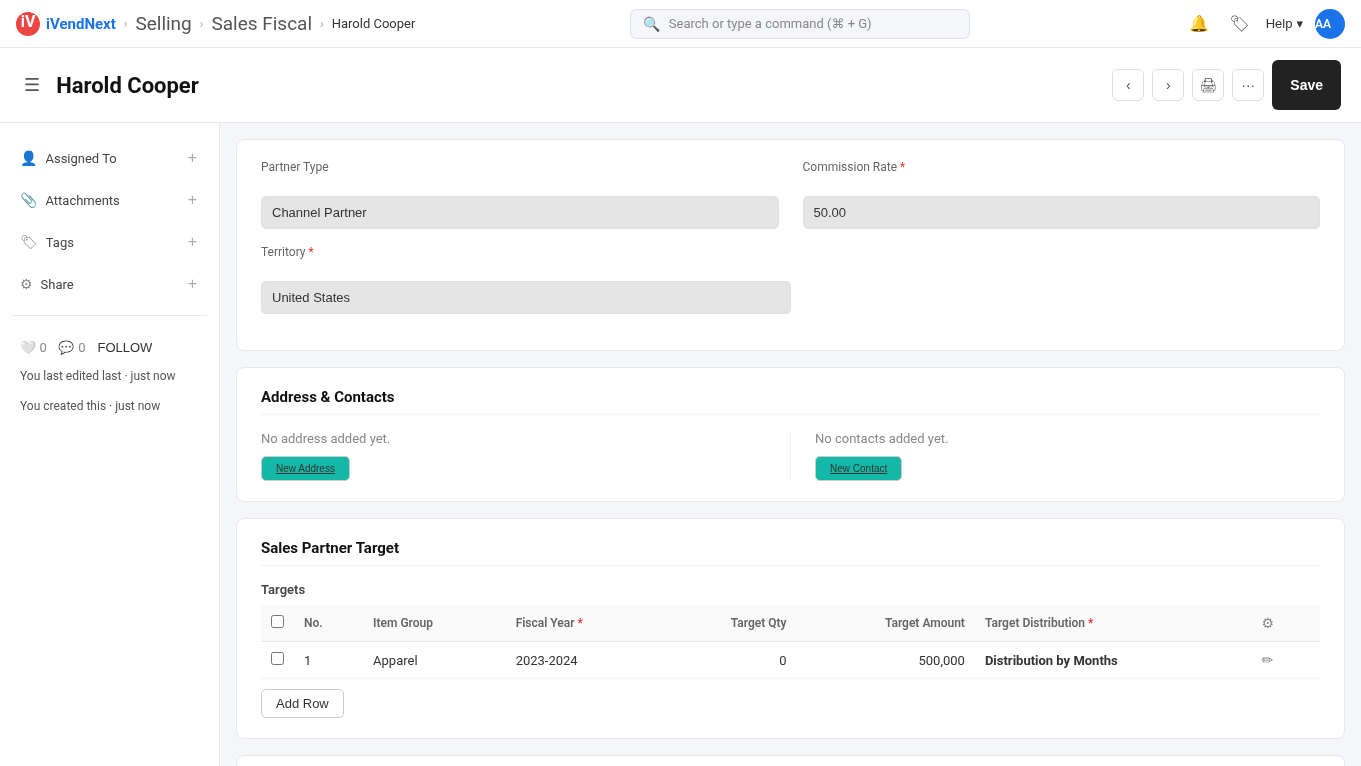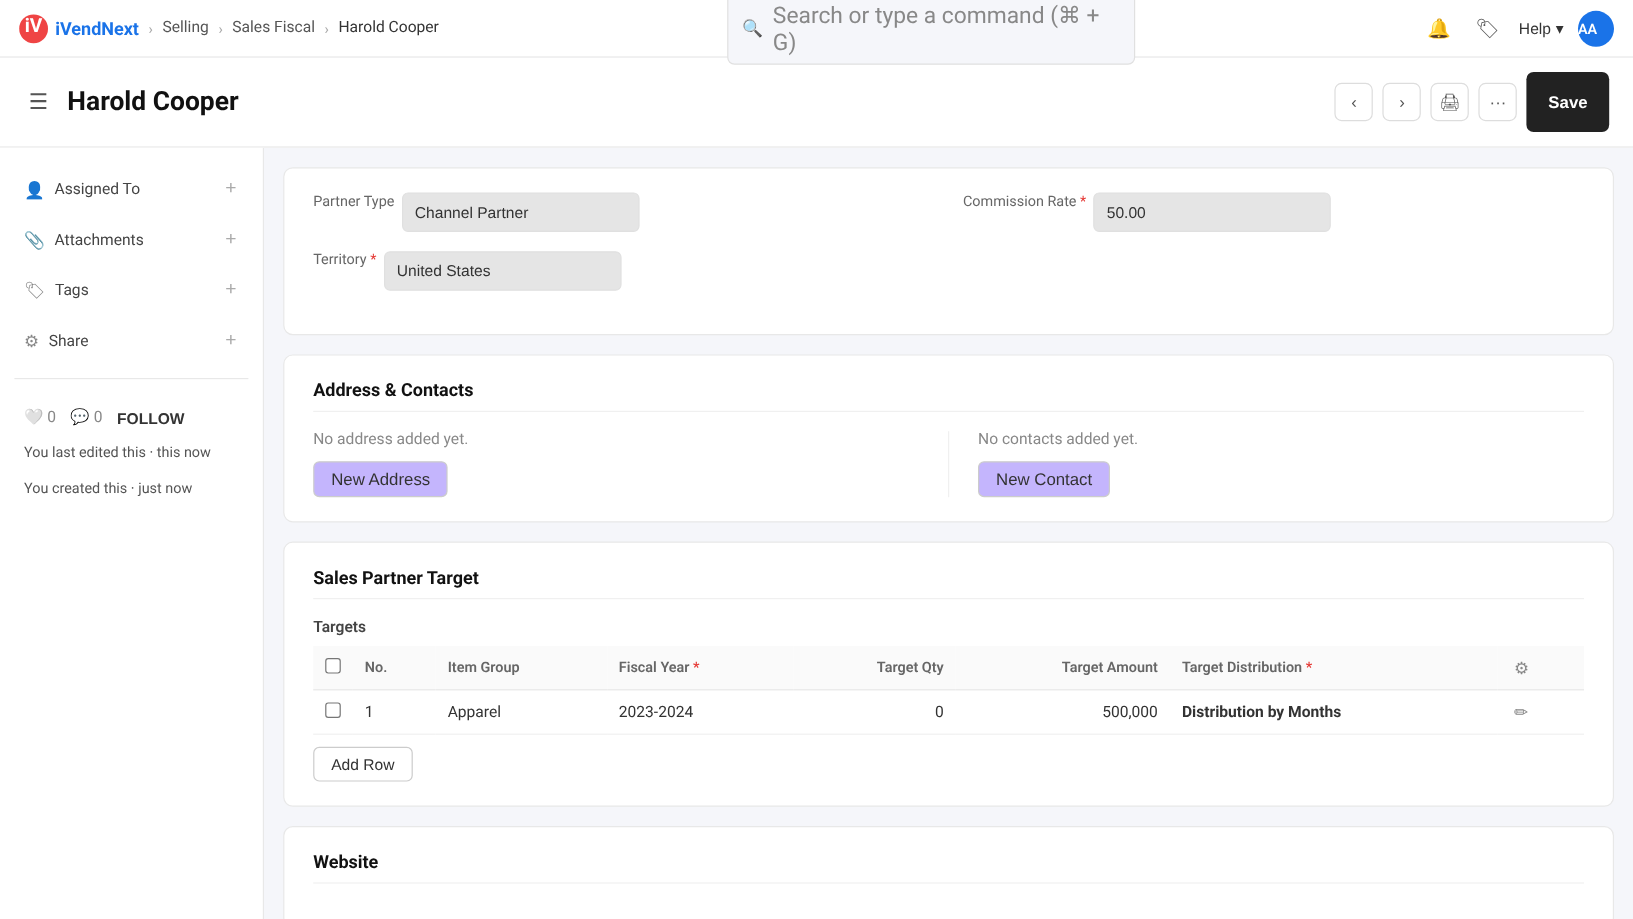--- a/index.html
+++ b/index.html
@@ -11,30 +11,30 @@
       background: #fff; border-bottom: 1px solid #e8e8e8;
       padding: 0 16px; height: 48px; position: sticky; top: 0; z-index: 100;
     }
     .nav-left { display: flex; align-items: center; gap: 8px; }
     .nav-brand { display: flex; align-items: center; gap: 6px; font-weight: 700; color: #1a73e8; font-size: 15px; }
     .brand-icon {
       width: 24px; height: 24px; background: #ef4444; border-radius: 50%;
       display: flex; align-items: flex-start; justify-content: center; color: #fff; font-size: 16px; font-weight: 700;
     }
     .breadcrumb-sep { color: #aaa; font-size: 12px; }
-    .breadcrumb-link { color: #555; cursor: pointer; font-size: 13px; }
+    .breadcrumb-link { color: #555; cursor: pointer; font-size: 19px; }
     .breadcrumb-current { color: #333; font-size: 13px; }
     .nav-center { flex: 1; display: flex; justify-content: center; max-width: 400px; margin: 0 auto; }
     .search-bar {
       display: flex; align-items: center; gap: 8px;
       background: #f5f6fa; border: 1px solid #e0e0e0; border-radius: 6px;
       padding: 6px 12px; width: 340px; cursor: pointer;
     }
     .search-icon-svg { color: #888; font-size: 14px; }
-    .search-placeholder { color: #888; font-size: 19px; }
+    .search-placeholder { color: #888; font-size: 13px; }
     .nav-right { display: flex; align-items: center; gap: 12px; }
     .nav-icon-btn { background: none; border: none; cursor: pointer; color: #555; font-size: 16px; padding: 4px; }
     .help-btn { display: flex; align-items: center; gap: 4px; background: none; border: none; cursor: pointer; color: #333; font-size: 13px; }
     .avatar { width: 30px; height: 30px; border-radius: 50%; background: #1a73e8; color: #fff; display: flex; align-items: center; font-size: 12px; font-weight: 600; }
 
     
     .page-header {
       display: flex; align-items: center; justify-content: space-between;
       background: #fff; border-bottom: 1px solid #e8e8e8;
       padding: 12px 20px;
@@ -66,51 +66,51 @@
       padding: 8px 8px; border-radius: 6px; cursor: pointer; color: #444;
     }
     .sidebar-item-left { display: flex; align-items: center; gap: 8px; font-size: 13px; }
     .sidebar-icon { color: #888; font-size: 14px; }
     .sidebar-add-btn { background: none; border: none; cursor: pointer; color: #aaa; font-size: 16px; padding: 2px; }
     
     .sidebar-divider { height: 1px; background: #e8e8e8; margin: 8px 0; }
     
     .activity-section { margin-top: 12px; padding: 0 8px; }
     .activity-row { display: flex; align-items: center; gap: 12px; color: #888; font-size: 13px; margin-bottom: 8px; }
-    .follow-btn { background: none; border: none; cursor: pointer; font-size: 13px; font-weight: 700; color: #333; }
+    .follow-btn { background: none; border: none; cursor: pointer; font-size: 13px; font-weight: 400; color: #333; }
     .activity-text { color: #555; font-size: 12px; line-height: 1.5; margin-top: 12px; }
 
     
     .main-content { flex: 1; overflow-y: auto; background: #f5f6fa; padding: 16px; }
     
     .form-card {
       background: #fff; border: 1px solid #e8e8e8; border-radius: 8px;
       padding: 20px 24px; margin-bottom: 16px;
     }
     
     .form-row { display: flex; gap: 24px; margin-bottom: 16px; }
-    .form-group { flex: 1; display: flex; flex-direction: row; gap: 6px; }
+    .form-group { flex: 1; display: flex; flex-direction: column; gap: 22px; }
     .form-label { font-size: 12px; color: #666; }
     .form-label-required::after { content: ' *'; color: #e53935; }
     .form-input {
       border: 1px solid #e0e0e0; border-radius: 5px; padding: 8px 10px;
       font-size: 13px; color: #333; background: #e5e5e5;
     }
     
     
     .section-header { font-size: 15px; font-weight: 700; color: #111; margin-bottom: 16px; padding-bottom: 8px; border-bottom: 1px solid #f0f0f0; }
     
     
     .address-contacts-grid { display: flex; gap: 0; }
     .address-col { flex: 1; padding-right: 24px; }
     .contacts-col { flex: 1; padding-left: 24px; border-left: 1px solid #f0f0f0; }
     .no-items-text { color: #888; font-size: 13px; margin-bottom: 10px; }
     .outline-btn {
-      background: #c4b5fd; border: 1px solid #ccc; border-radius: 5px;
-      padding: 6px 14px; font-size: 14px; cursor: pointer; color: #333;
+      background: #14b8a6; border: 1px solid #ccc; border-radius: 5px;
+      padding: 6px 14px; font-size: 10px; cursor: pointer; color: #333; text-decoration: underline;
     }
     
     
     .targets-table { width: 100%; border-collapse: collapse; margin-top: 8px; }
     .targets-table th {
       text-align: left; padding: 8px 10px; font-size: 12px; font-weight: 600;
       color: #666; border-bottom: 1px solid #e8e8e8; background: #fafafa;
     }
     .targets-table td { padding: 8px 10px; font-size: 13px; color: #333; border-bottom: 1px solid #f0f0f0; }
     .targets-table td.right { text-align: right; }
@@ -208,21 +208,21 @@
     </div>
 
     <div class="sidebar-divider"></div>
 
     <div class="activity-section">
       <div class="activity-row">
         <span>🤍 <span>0</span></span>
         <span>💬 <span>0</span></span>
         <button class="follow-btn">FOLLOW</button>
       </div>
-      <div class="activity-text">You last edited this · this now</div>
+      <div class="activity-text">You last edited last · just now</div>
       <div class="activity-text">You created this · just now</div>
     </div>
   </aside>
 
   <main class="main-content">
 
     <div class="form-card">
       <div class="form-row">
         <div class="form-group">
           <label class="form-label">Partner Type</label>

